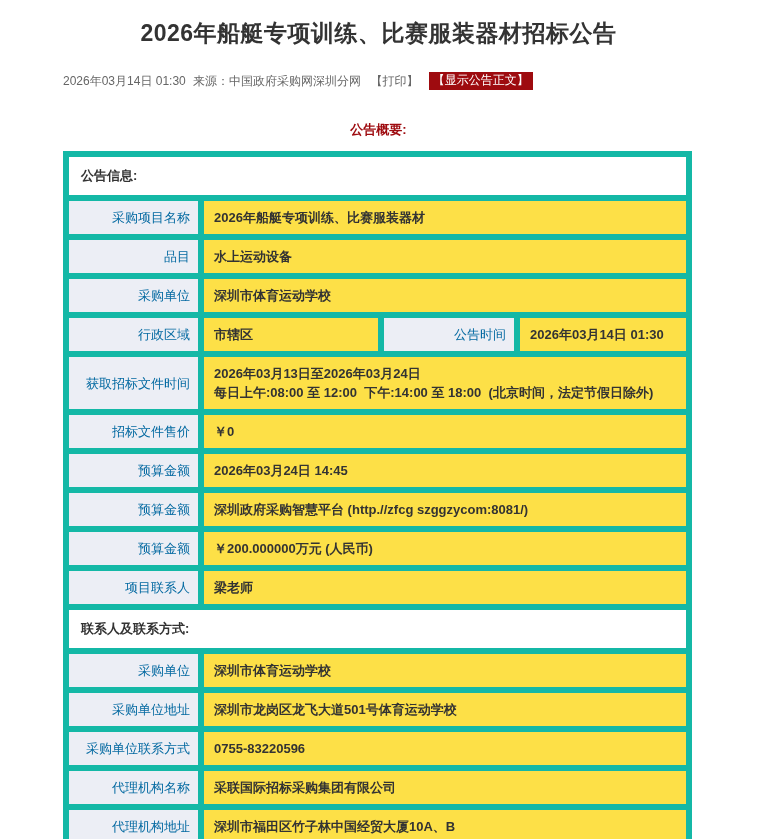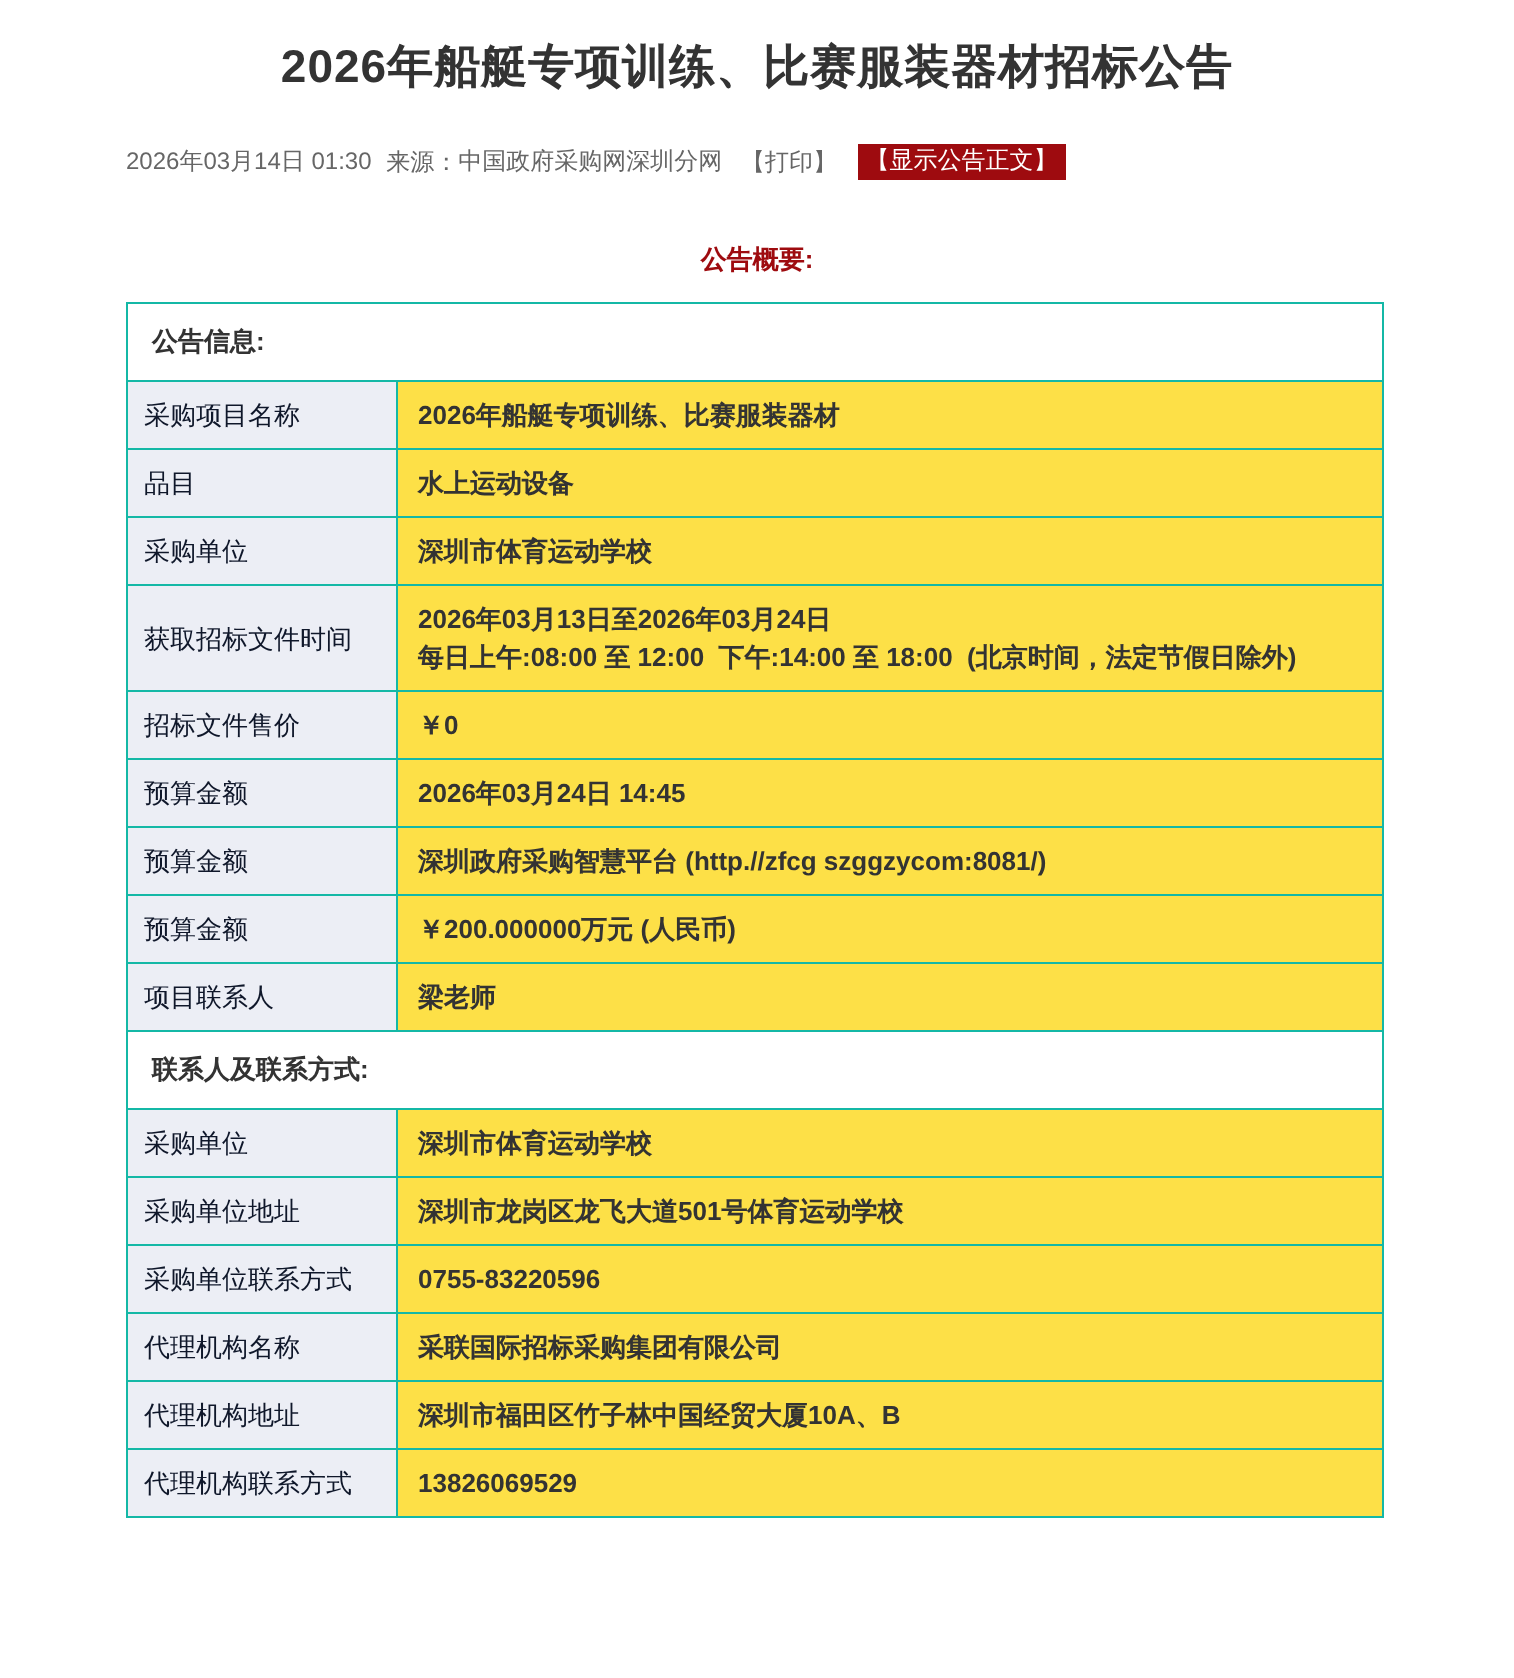--- a/index.html
+++ b/index.html
@@ -58,37 +58,38 @@
     font-weight: bold;
     font-size: 13px;
   }
   table.announcement {
     width: 629px;
     border-collapse: collapse;
     table-layout: fixed;
   }
   table.announcement th,
   table.announcement td {
-    border: 1px solid #14b8a6;
+    border: 6px solid #14b8a6;
     font-size: 13px;
     vertical-align: middle;
   }
   th.section-header {
     text-align: left;
     font-size: 14px;
     font-weight: bold;
     color: #333333;
     background: #ffffff;
     padding: 10px 12px;
   }
   td.lbl {
     background: #eceef5;
+    text-align: right;
     padding: 7px 8px;
     font-weight: normal;
-    color: #0f172a;
+    color: #0369a1;
     line-height: 19px;
   }
   td.val {
     background: #fde047;
     text-align: left;
     padding: 7px 10px;
     font-weight: bold;
     color: #333333;
     line-height: 19px;
   }
@@ -127,20 +128,26 @@
       </tr>
       <tr>
         <td class="lbl">品目</td>
         <td class="val" colspan="3">水上运动设备</td>
       </tr>
       <tr>
         <td class="lbl">采购单位</td>
         <td class="val" colspan="3">深圳市体育运动学校</td>
       </tr>
       <tr>
+        <td class="lbl">行政区域</td>
+        <td class="val">市辖区</td>
+        <td class="lbl">公告时间</td>
+        <td class="val">2026年03月14日 01:30</td>
+      </tr>
+      <tr>
         <td class="lbl">获取招标文件时间</td>
         <td class="val" colspan="3">
           <div class="line">2026年03月13日至2026年03月24日</div>
           <div class="line">每日上午:08:00 至 12:00  下午:14:00 至 18:00  (北京时间，法定节假日除外)</div>
         </td>
       </tr>
       <tr>
         <td class="lbl">招标文件售价</td>
         <td class="val" colspan="3">￥0</td>
       </tr>

